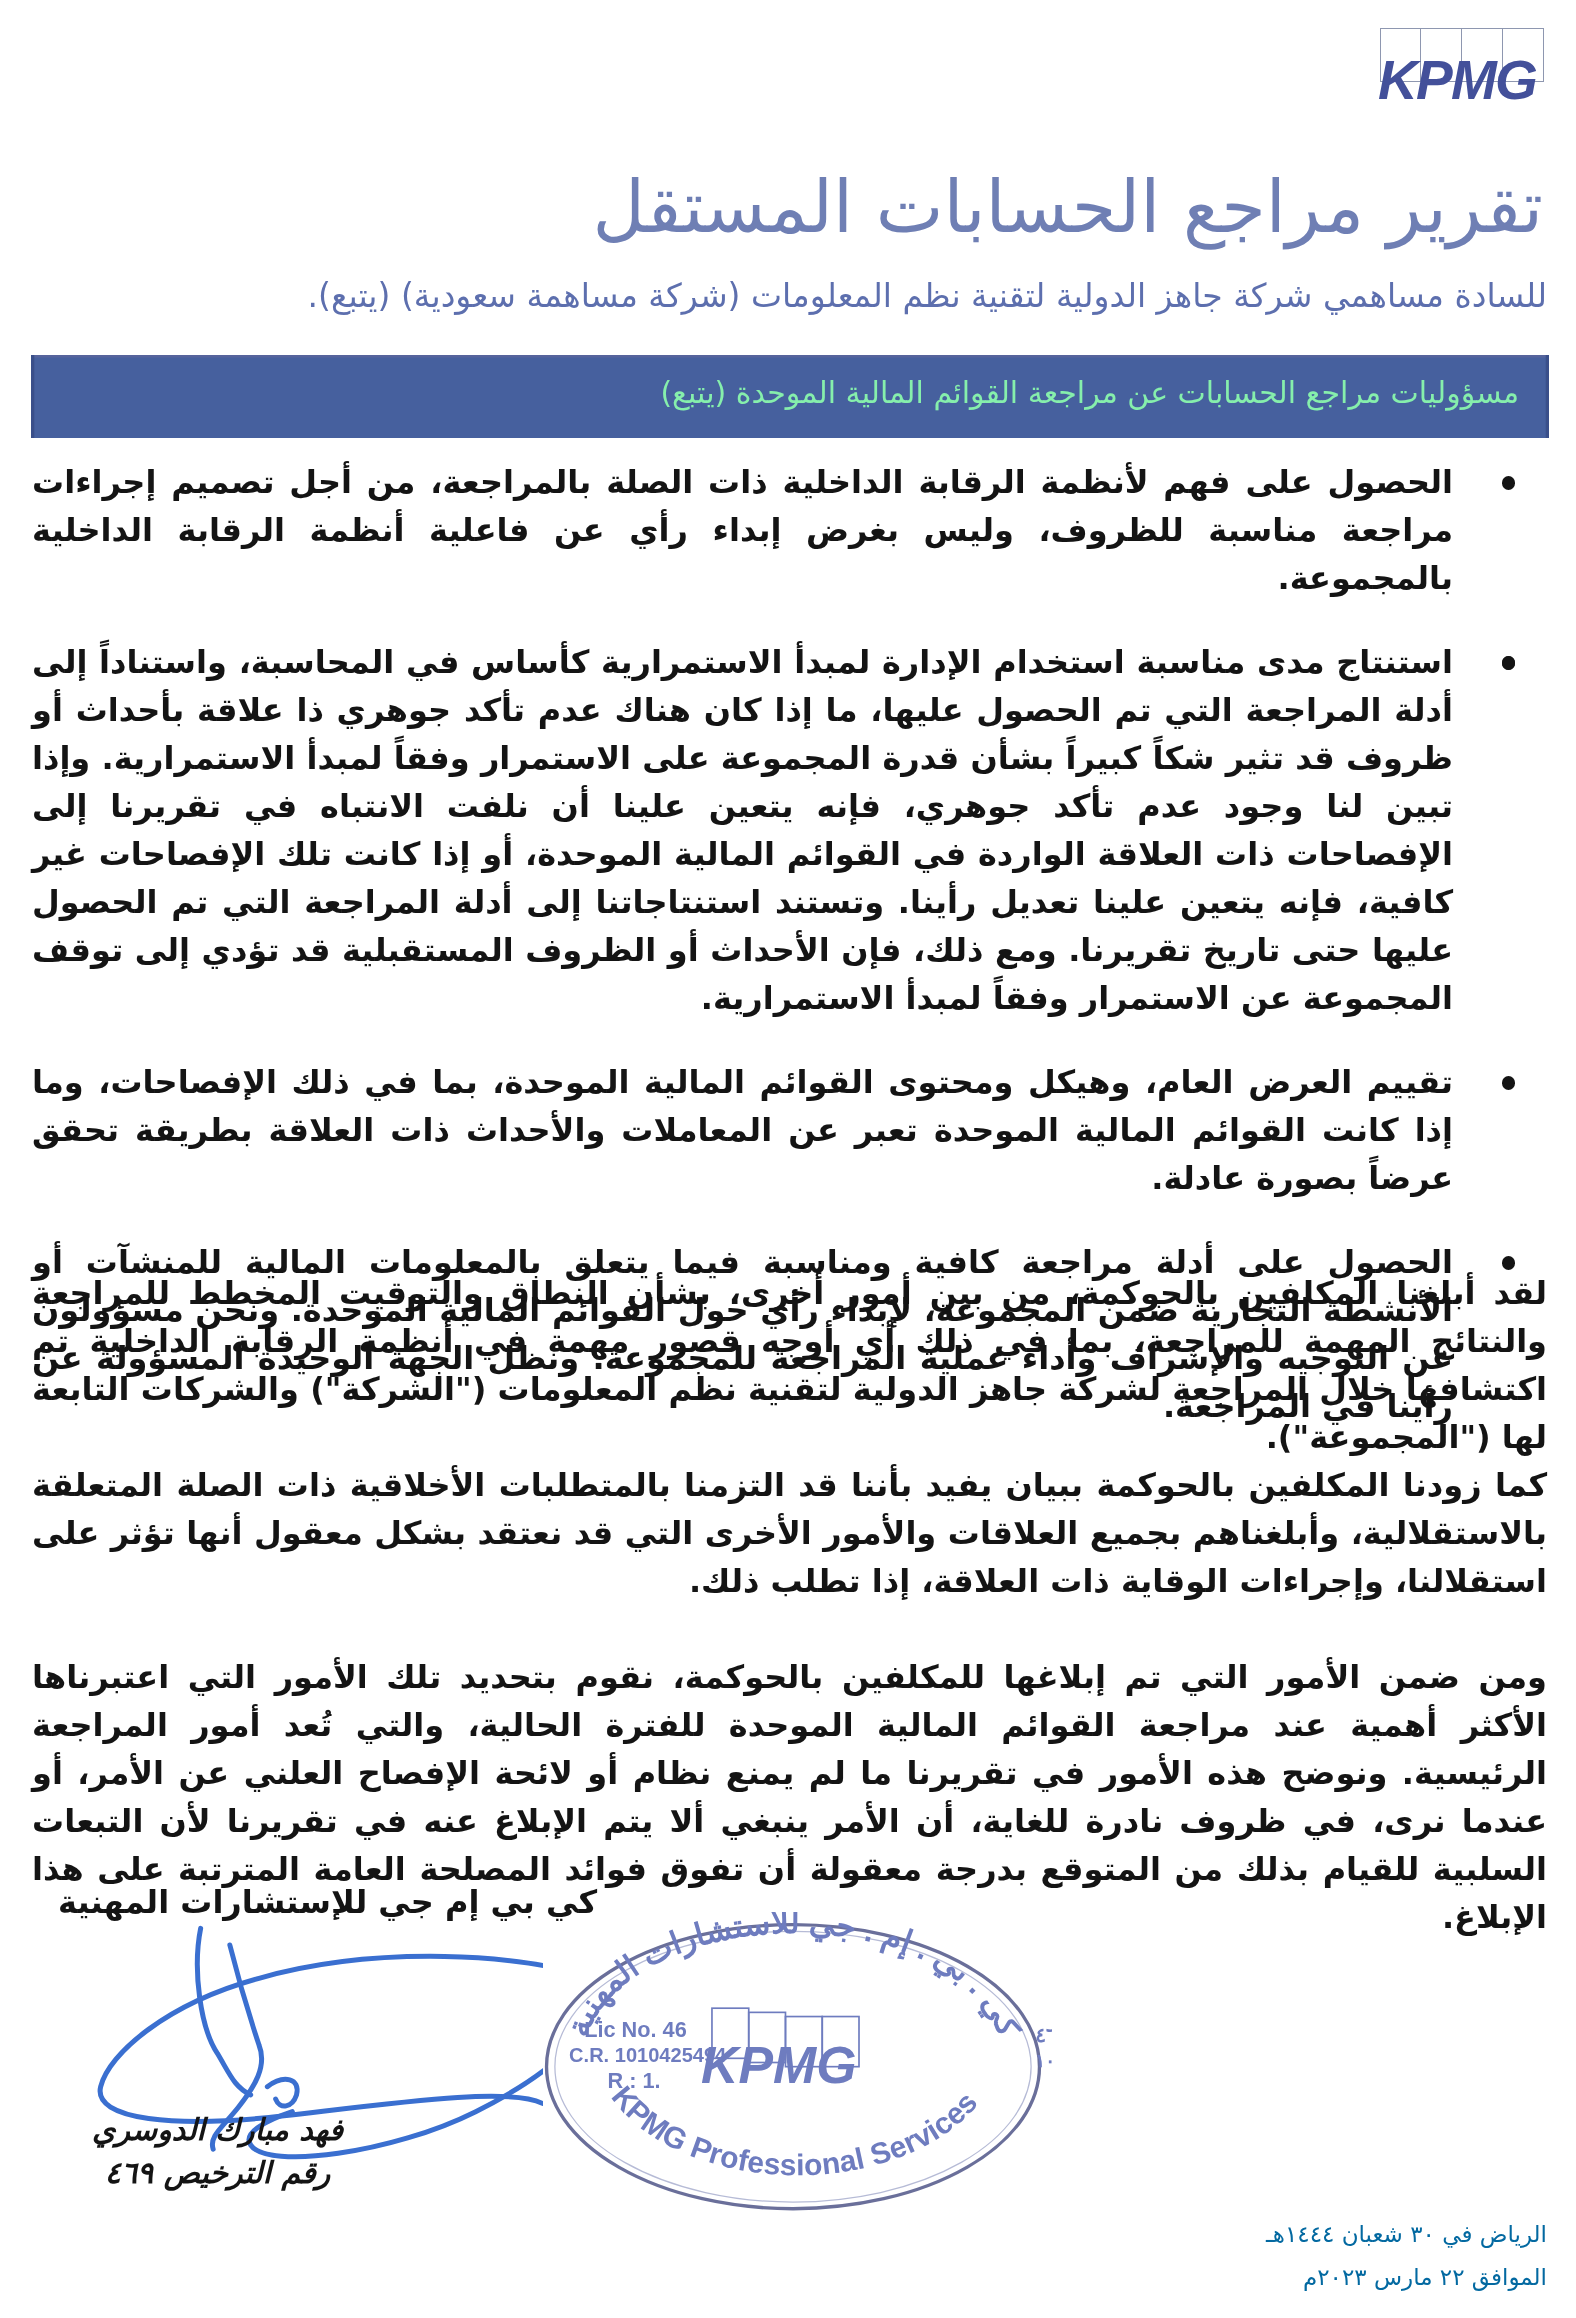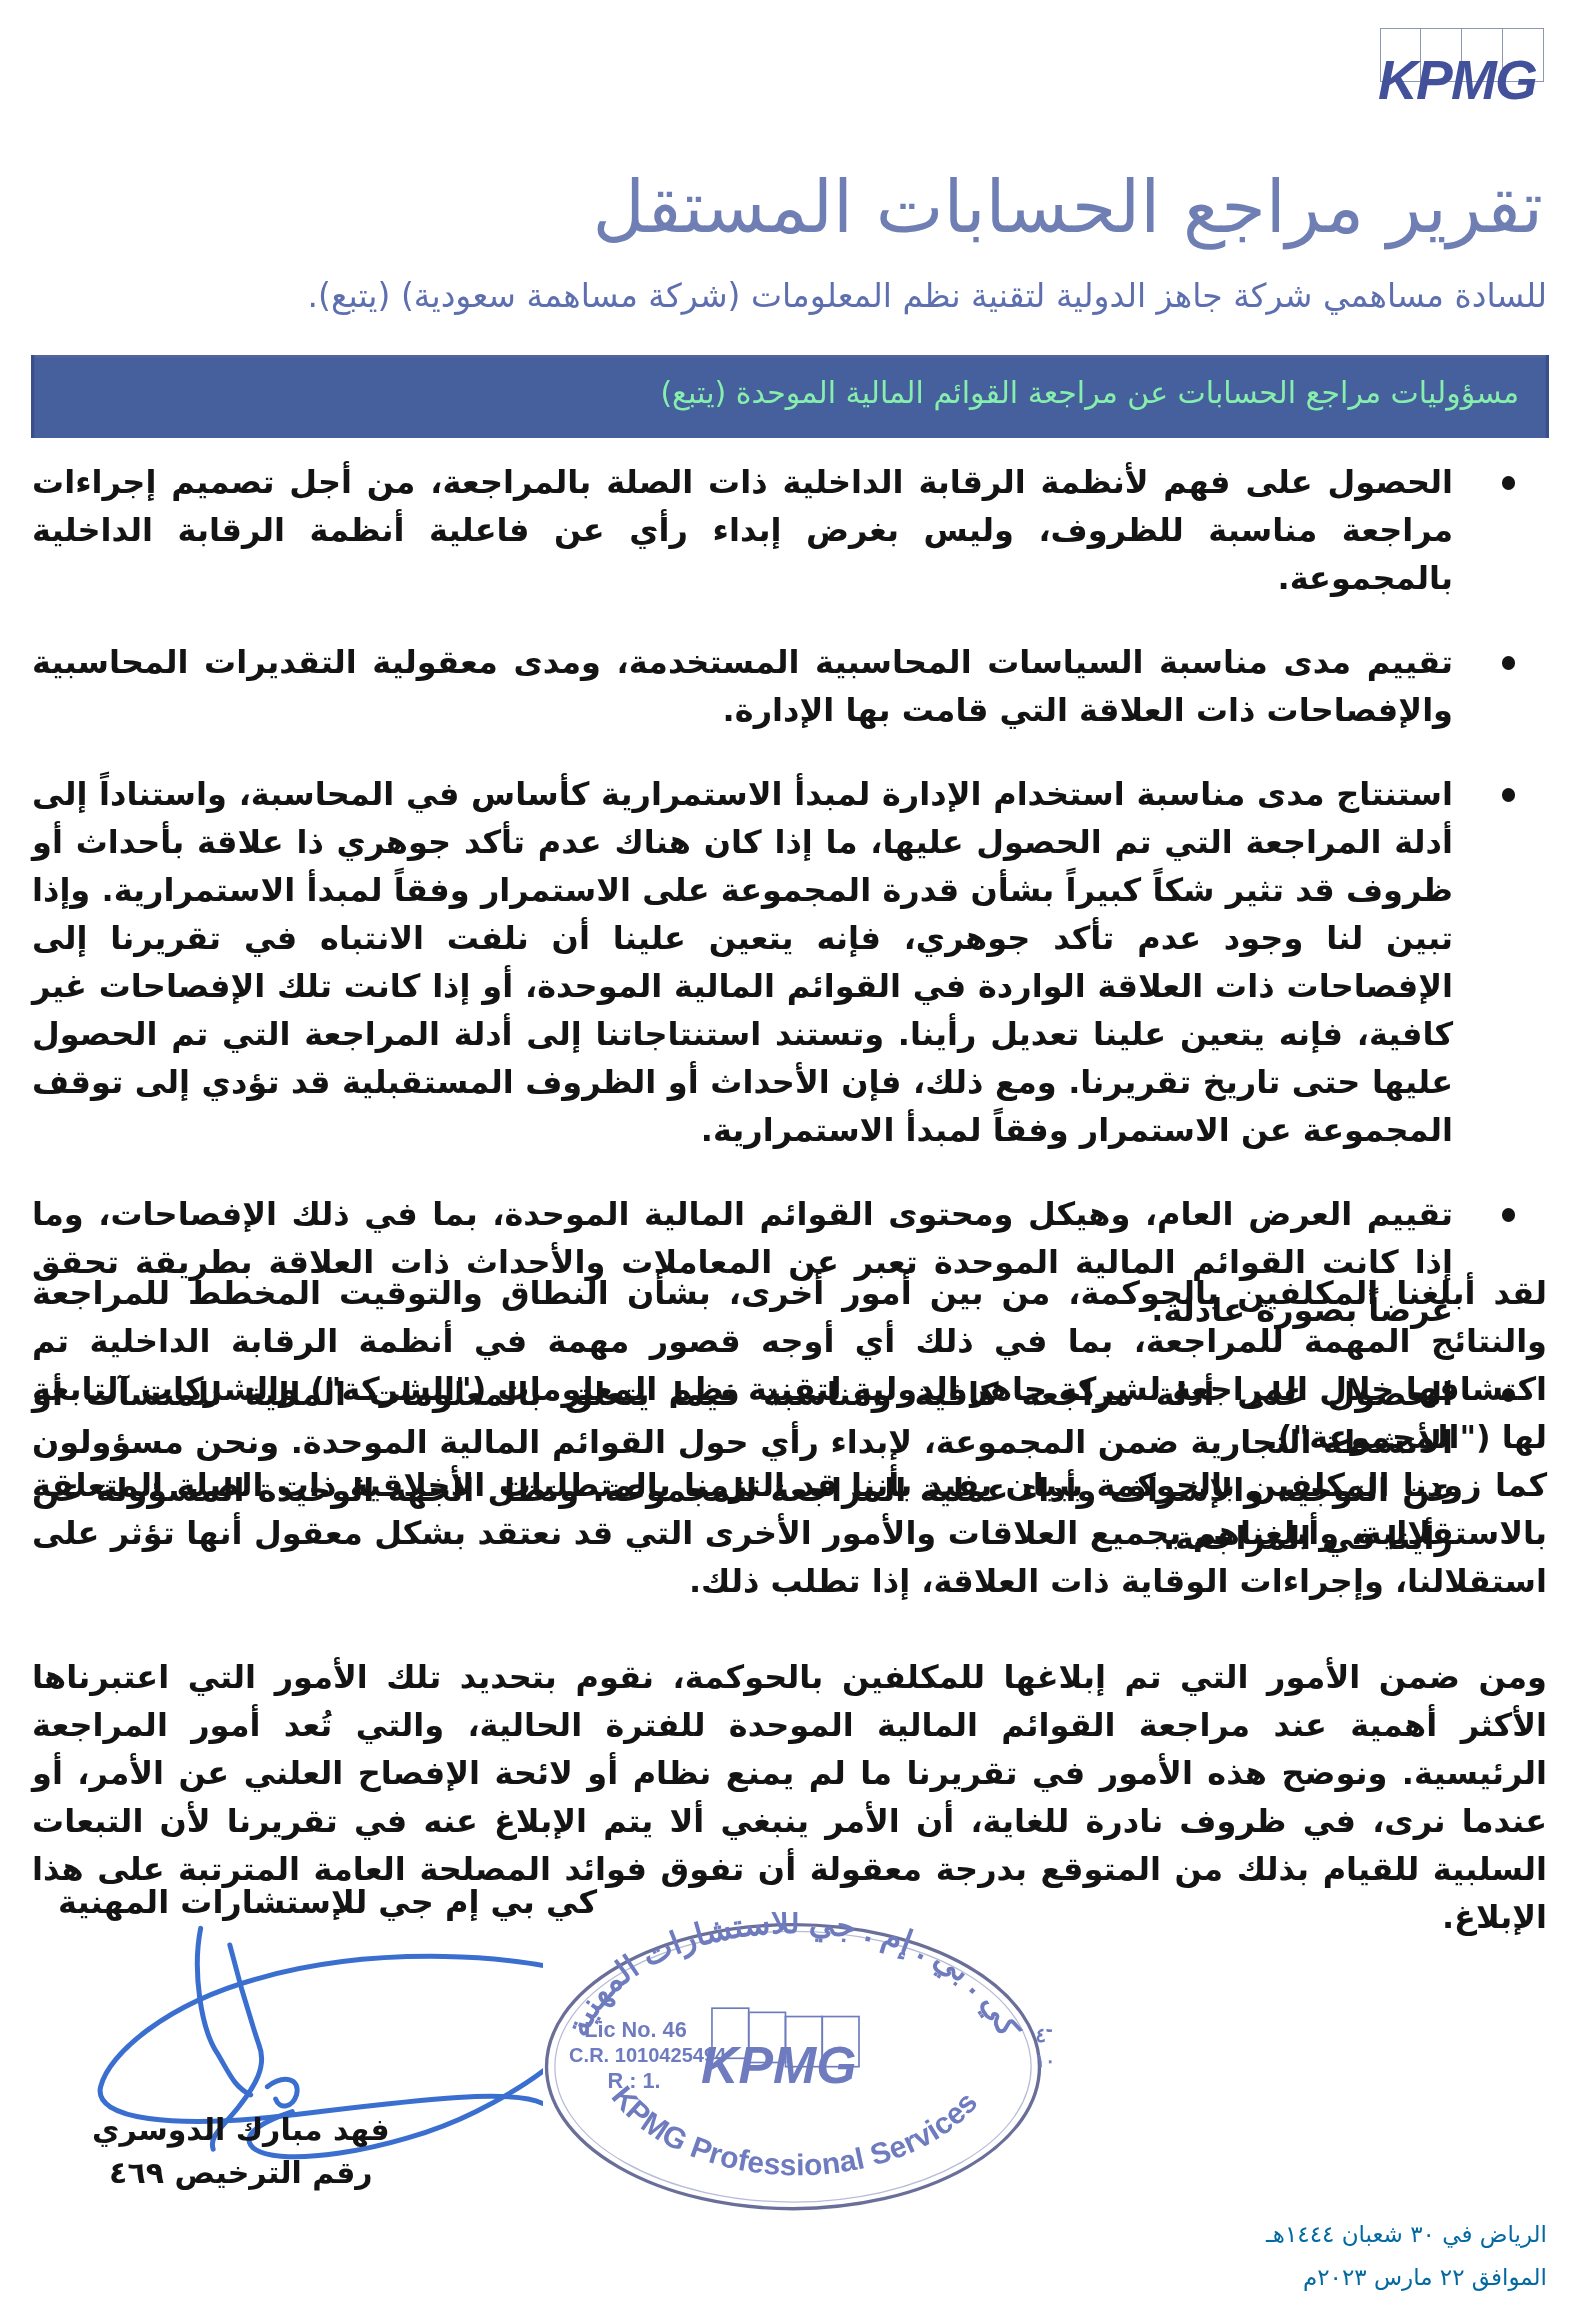--- a/index.html
+++ b/index.html
@@ -33,21 +33,21 @@
   .bullet { position: relative; padding-right: 94px; margin-bottom: 36px; }
   .bullet .dot { position: absolute; right: 32px; top: 18.4px; width: 13.4px; height: 13.4px; border-radius: 50%; background: #141414; }
   .para { margin: 0; }
   .p1 { top: 1269px; }
   .p2 { top: 1461px; }
   .p3 { top: 1653px; }
 
   
   .firm { left: 58px; top: 1883px; direction: rtl; font-size: 32px; font-weight: bold; white-space: nowrap; color: #141414; }
   .signature { left: 75px; top: 1920px; width: 468px; height: 250px; }
-  .signer { left: 92px; top: 2108px; direction: rtl; font-size: 30px; font-weight: bold; line-height: 43px; text-align: center; color: #141414; }
+  .signer { left: 92px; top: 2108px; direction: rtl; font-size: 30px; font-weight: bold; line-height: 43px; text-align: center; color: #141414; font-style: italic; }
 
   
   .stamp { left: 534px; top: 1912px; width: 518px; height: 301px; }
   .stamp-text { fill: #6e7cbf; font-family: "Liberation Sans", sans-serif; font-weight: bold; }
 
   
   .date { right: 29px; top: 2213px; direction: rtl; font-size: 23px; font-weight: normal; line-height: 43px; color: #0369a1; white-space: nowrap; }
 </style>
 </head>
 <body>
@@ -69,21 +69,20 @@
   <div class="band-text">مسؤوليات مراجع الحسابات عن مراجعة القوائم المالية الموحدة (يتبع)</div>
 </div>
 
 <div class="abs content bullets">
   <div class="bullet">
     <span class="dot"></span>
     <span>الحصول على فهم لأنظمة الرقابة الداخلية ذات الصلة بالمراجعة، من أجل تصميم إجراءات مراجعة مناسبة للظروف، وليس بغرض إبداء رأي عن فاعلية أنظمة الرقابة الداخلية بالمجموعة.</span>
   </div>
   <div class="bullet">
     <span class="dot"></span>
-    <span>تقييم مدى مناسبة السياسات المحاسبية المستخدمة، ومدى معقولية التقديرات المحاسبية والإفصاحات ذات العلاقة التي قامت بها الإدارة.</span>
   </div>
   <div class="bullet">
     <span class="dot"></span>
     <span>استنتاج مدى مناسبة استخدام الإدارة لمبدأ الاستمرارية كأساس في المحاسبة، واستناداً إلى أدلة المراجعة التي تم الحصول عليها، ما إذا كان هناك عدم تأكد جوهري ذا علاقة بأحداث أو ظروف قد تثير شكاً كبيراً بشأن قدرة المجموعة على الاستمرار وفقاً لمبدأ الاستمرارية. وإذا تبين لنا وجود عدم تأكد جوهري، فإنه يتعين علينا أن نلفت الانتباه في تقريرنا إلى الإفصاحات ذات العلاقة الواردة في القوائم المالية الموحدة، أو إذا كانت تلك الإفصاحات غير كافية، فإنه يتعين علينا تعديل رأينا. وتستند استنتاجاتنا إلى أدلة المراجعة التي تم الحصول عليها حتى تاريخ تقريرنا. ومع ذلك، فإن الأحداث أو الظروف المستقبلية قد تؤدي إلى توقف المجموعة عن الاستمرار وفقاً لمبدأ الاستمرارية.</span>
   </div>
   <div class="bullet">
     <span class="dot"></span>
     <span>تقييم العرض العام، وهيكل ومحتوى القوائم المالية الموحدة، بما في ذلك الإفصاحات، وما إذا كانت القوائم المالية الموحدة تعبر عن المعاملات والأحداث ذات العلاقة بطريقة تحقق عرضاً بصورة عادلة.</span>
   </div>
   <div class="bullet">

